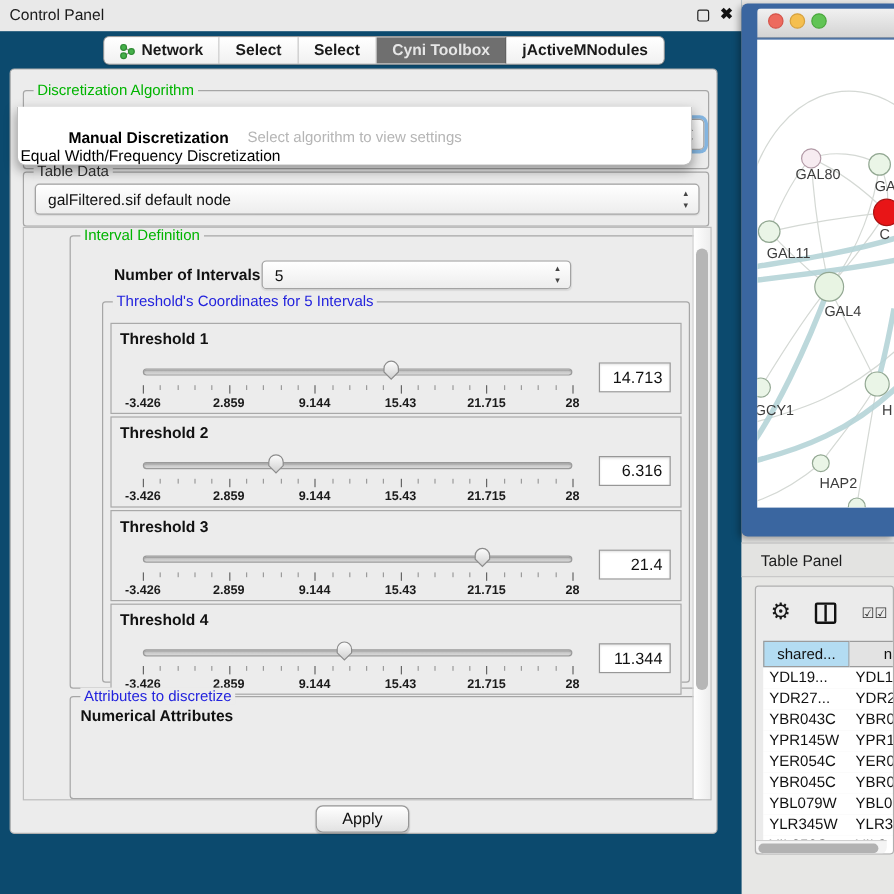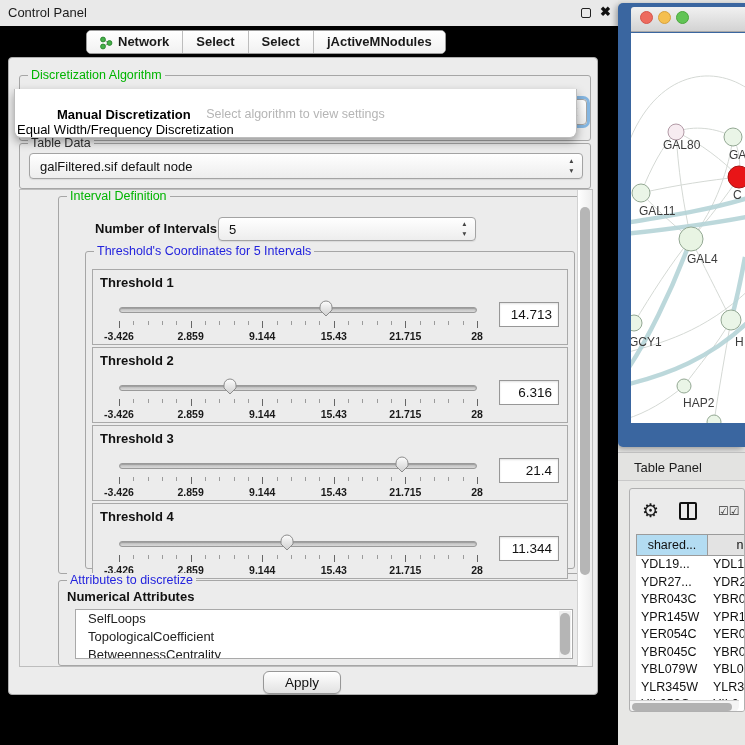--- a/index.html
+++ b/index.html
@@ -1,21 +1,21 @@
 <!DOCTYPE html>
 <html><head>
 <meta charset="utf-8">
 <style>
   * { margin:0; padding:0; box-sizing:border-box; }
   html,body { width:745px; height:745px; }
   body { font-family:"Liberation Sans", sans-serif; background:#e7e7e5; overflow:hidden; }
   #app { position:relative; width:745px; height:745px; overflow:hidden; }
 
   
-  #control-panel { position:absolute; left:0; top:0; width:618px; height:745px; background:#000000; }
+  #control-panel { position:absolute; left:0; top:0; width:618px; height:745px; background:#0c4a6e; }
   .cp-titlebar { position:absolute; left:0; top:0; width:618px; height:26px; background:#e9e9e9; }
   .cp-title { position:absolute; left:8px; top:5px; font-size:13px; color:#1b1b1b; }
   .cp-float { position:absolute; left:581px; top:8px; width:10px; height:10px; border:1.6px solid #222; border-radius:2px; }
   .cp-close { position:absolute; left:600px; top:4px; font-size:13px; font-weight:bold; color:#111; }
 
   #top-tabs { position:absolute; left:86px; top:30px; height:24px; display:flex;
     border:1px solid #9b9b9b; border-radius:5px; overflow:hidden; background:#fff;
     box-shadow:0 1px 1px rgba(0,0,0,.12); }
   .seg-tab { height:22px; line-height:22px; padding:0 13px; font-size:13px; font-weight:600; color:#1a1a1a;
     background:linear-gradient(#ffffff,#f1f1f1); border-right:1px solid #bdbdbd; display:flex; align-items:center; gap:5px; }
@@ -147,20 +147,23 @@
               <circle cx="3" cy="10.5" r="2.4" fill="#45b04a" stroke="#2e8a33"></circle>
               <circle cx="9.5" cy="7" r="2.4" fill="#45b04a" stroke="#2e8a33"></circle>
             </svg></span>
           <span>Network</span>
         </div>
         <div class="seg-tab">
           <span>Select</span>
         </div>
         <div class="seg-tab">
           <span>Select</span>
+        </div>
+        <div class="seg-tab sel">
+          <span>Cyni Toolbox</span>
         </div>
         <div class="seg-tab">
           <span>jActiveMNodules</span>
         </div>
       </div>
 
     <div class="cp-body">
 
       <div class="group" id="alg-group">
         <span class="group-title t-green" style="color: rgb(0, 180, 0);">Discretization Algorithm</span>
@@ -356,30 +359,20 @@
                     </svg></div>
                   <div class="th-value">11.344</div>
                 </div>
               </div>
           </div>
         </div>
 
         <div class="group" id="attr-group">
           <span class="group-title t-blue" style="color: rgb(35, 35, 221);">Attributes to discretize</span>
           <div id="attr-label">Numerical Attributes</div>
-          <div id="attr-list">
-            <div id="attr-items">
-                <div class="attr-item">SelfLoops</div>
-                <div class="attr-item">TopologicalCoefficient</div>
-                <div class="attr-item">BetweennessCentrality</div>
-              </div>
-            <div class="list-scrollbar">
-                <div class="list-thumb"></div>
-              </div>
-          </div>
         </div>
 
         <div id="v-scrollbar">
           <div class="v-thumb"></div>
         </div>
       </div>
 
       <button id="apply-btn">Apply</button>
 
     </div>

